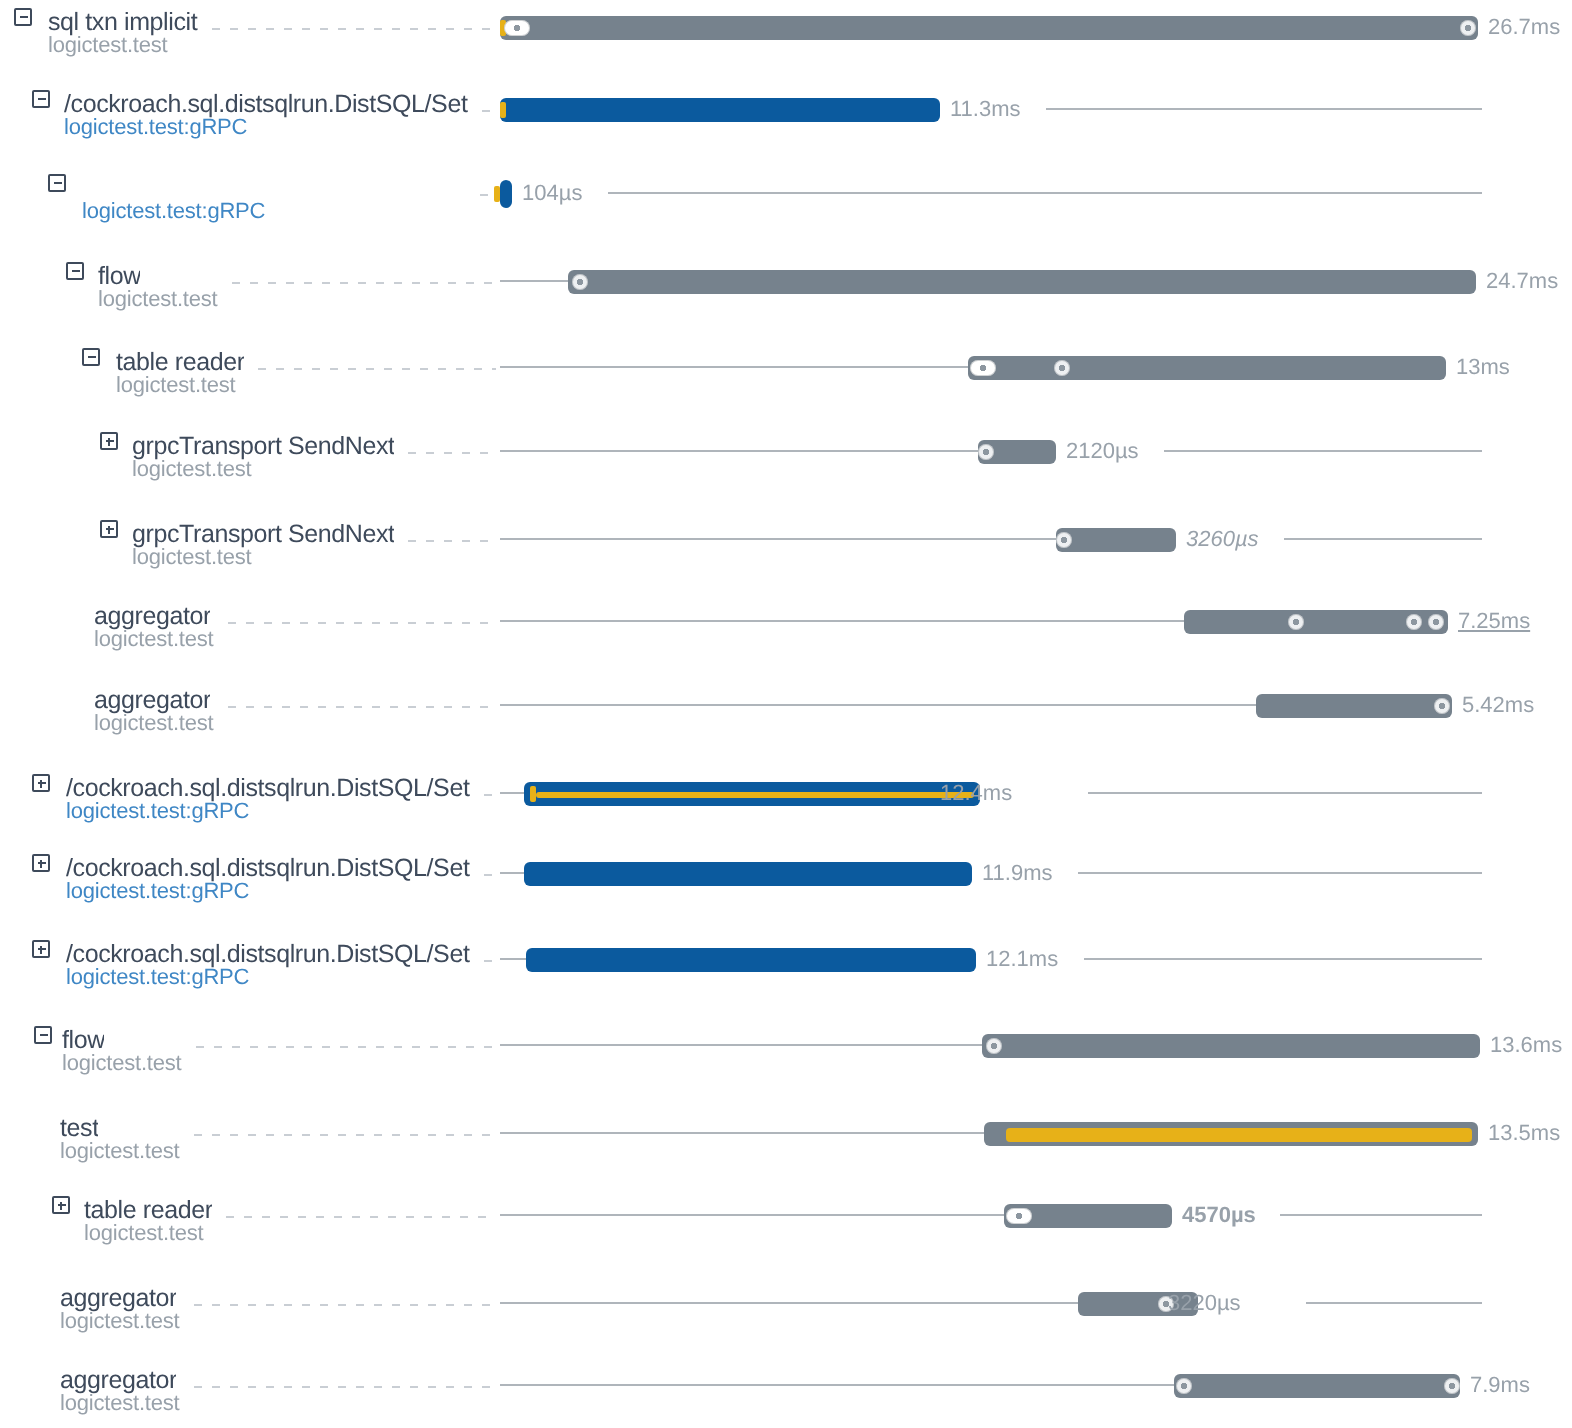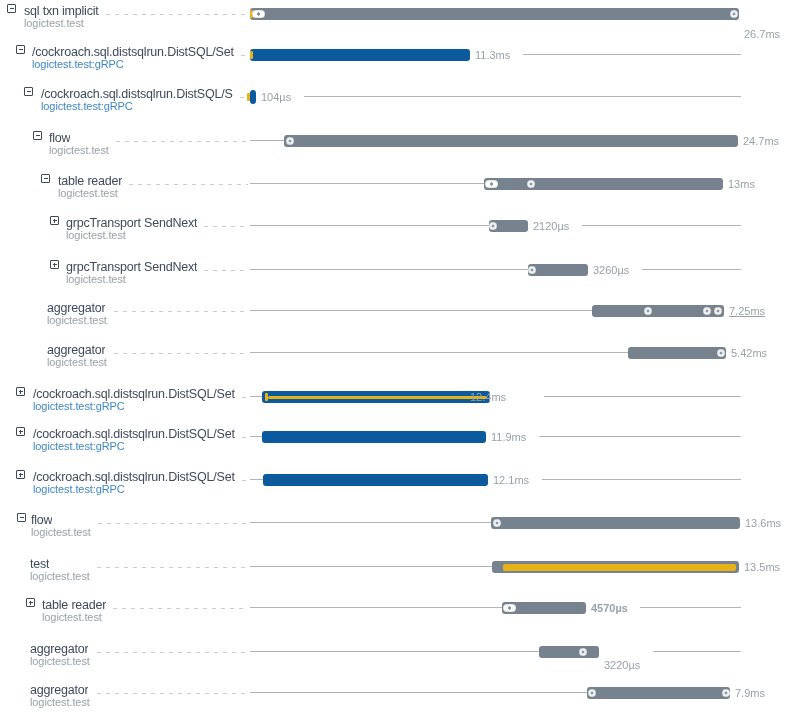--- a/index.html
+++ b/index.html
@@ -40,39 +40,38 @@
       <div class="ebox" style="left: 7px; top: 11px;">
         <i class="h"></i>
       </div>
       <div class="ttl" style="left: 24px; top: 12px; max-width: 221px;">sql txn implicit</div>
       <div class="sub" style="left: 24px; top: 24px; max-width: 221px;">logictest.test</div>
       <div class="dash" style="left: 105.609px; width: 142.391px;"></div>
       <div class="bar gray" style="left: 250px; width: 489px;"></div>
       <div class="mk-ytick" style="left: 250px;"></div>
       <div class="mk-pill" style="left: 252px;"></div>
       <div class="mk-circle" style="left: 730px;"></div>
-      <div class="dur" style="left: 744px; margin-top: 20px;">26.7ms</div>
+      <div class="dur" style="left: 744px;">26.7ms</div>
     </div>
     <div class="row" style="top: 34px;">
       <div class="ebox" style="left: 16px; top: 11px;">
         <i class="h"></i>
       </div>
       <div class="ttl" style="left: 32px; top: 12px; max-width: 213px;">/cockroach.sql.distsqlrun.DistSQL/Set</div>
       <div class="sub link" style="left: 32px; top: 24px; max-width: 213px;">logictest.test:gRPC</div>
       <div class="dash" style="left: 240.719px; width: 7.28125px;"></div>
       <div class="bar blue" style="left: 250px; width: 220px;"></div>
       <div class="mk-ytick" style="left: 250px;"></div>
       <div class="dur" style="left: 475px;">11.3ms</div>
       <div class="tline" style="left: 523.266px; width: 217.734px;"></div>
     </div>
     <div class="row" style="top: 76px;">
       <div class="ebox" style="left: 24px; top: 11px;">
         <i class="h"></i>
       </div>
-      <div class="ttl" style="left: 41px; top: 12px; max-width: 204px;">/cockroach.sql.distsqlrun.DistSQL/S</div>
       <div class="sub link" style="left: 41px; top: 24px; max-width: 204px;">logictest.test:gRPC</div>
       <div class="dash" style="left: 239.703px; width: 8.29688px;"></div>
       <div class="bar small" style="left: 250px; width: 6px;"></div>
       <div class="mk-ytick" style="left: 247px;"></div>
       <div class="dur" style="left: 261px;">104µs</div>
       <div class="tline" style="left: 304.203px; width: 436.797px;"></div>
     </div>
     <div class="row" style="top: 120px;">
       <div class="ebox" style="left: 33px; top: 11px;">
         <i class="h"></i>
@@ -116,21 +115,21 @@
       <div class="ebox" style="left: 50px; top: 11px;">
         <i class="h"></i>
         <i class="v"></i>
       </div>
       <div class="ttl" style="left: 66px; top: 12px; max-width: 179px;">grpcTransport SendNext</div>
       <div class="sub" style="left: 66px; top: 24px; max-width: 179px;">logictest.test</div>
       <div class="dash" style="left: 204.312px; width: 43.6875px;"></div>
       <div class="tline" style="left: 250px; width: 278px;"></div>
       <div class="bar gray" style="left: 528px; width: 60px;"></div>
       <div class="mk-circle" style="left: 528px;"></div>
-      <div class="dur" style="left: 593px;">3260µs</div>
+      <div class="dur" style="left: 593px; font-style: italic;">3260µs</div>
       <div class="tline" style="left: 642.312px; width: 98.6875px;"></div>
     </div>
     <div class="row" style="top: 290px;">
       <div class="ttl" style="left: 47px; top: 12px; max-width: 198px;">aggregator</div>
       <div class="sub" style="left: 47px; top: 24px; max-width: 198px;">logictest.test</div>
       <div class="dash" style="left: 113.75px; width: 134.25px;"></div>
       <div class="tline" style="left: 250px; width: 342px;"></div>
       <div class="bar gray" style="left: 592px; width: 132px;"></div>
       <div class="mk-circle" style="left: 644px;"></div>
       <div class="mk-circle" style="left: 703px;"></div>
@@ -224,21 +223,21 @@
       <div class="dur" style="left: 591px; font-weight: bold;">4570µs</div>
       <div class="tline" style="left: 640.312px; width: 100.688px;"></div>
     </div>
     <div class="row" style="top: 631px;">
       <div class="ttl" style="left: 30px; top: 12px; max-width: 215px;">aggregator</div>
       <div class="sub" style="left: 30px; top: 24px; max-width: 215px;">logictest.test</div>
       <div class="dash" style="left: 96.75px; width: 151.25px;"></div>
       <div class="tline" style="left: 250px; width: 289px;"></div>
       <div class="bar gray" style="left: 539px; width: 60px;"></div>
       <div class="mk-circle" style="left: 579px;"></div>
-      <div class="dur" style="left: 604px; margin-top: 13px;">3220µs</div>
+      <div class="dur" style="left: 584px;">3220µs</div>
       <div class="tline" style="left: 653.312px; width: 87.6875px;"></div>
     </div>
     <div class="row" style="top: 672px;">
       <div class="ttl" style="left: 30px; top: 12px; max-width: 215px;">aggregator</div>
       <div class="sub" style="left: 30px; top: 24px; max-width: 215px;">logictest.test</div>
       <div class="dash" style="left: 96.75px; width: 151.25px;"></div>
       <div class="tline" style="left: 250px; width: 337px;"></div>
       <div class="bar gray" style="left: 587px; width: 143px;"></div>
       <div class="mk-circle" style="left: 588px;"></div>
       <div class="mk-circle" style="left: 722px;"></div>

